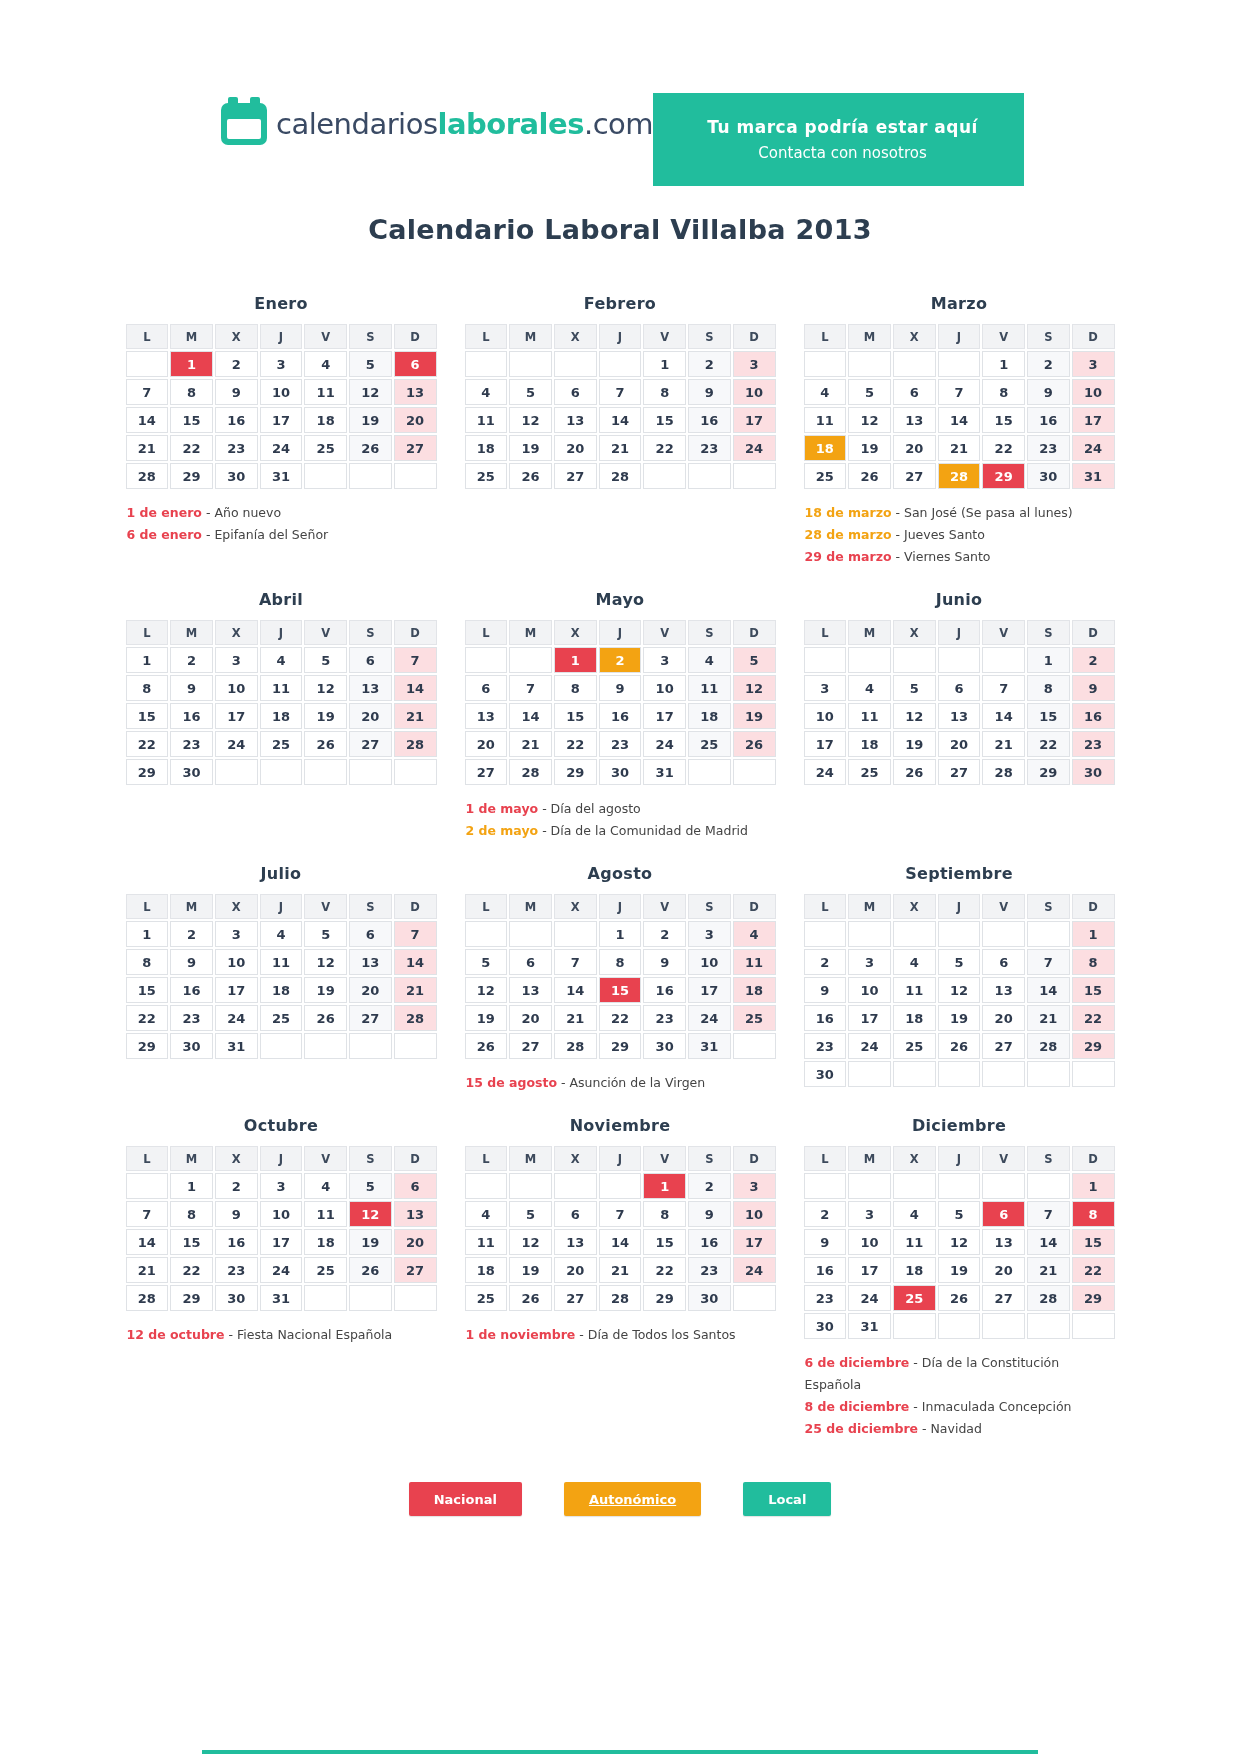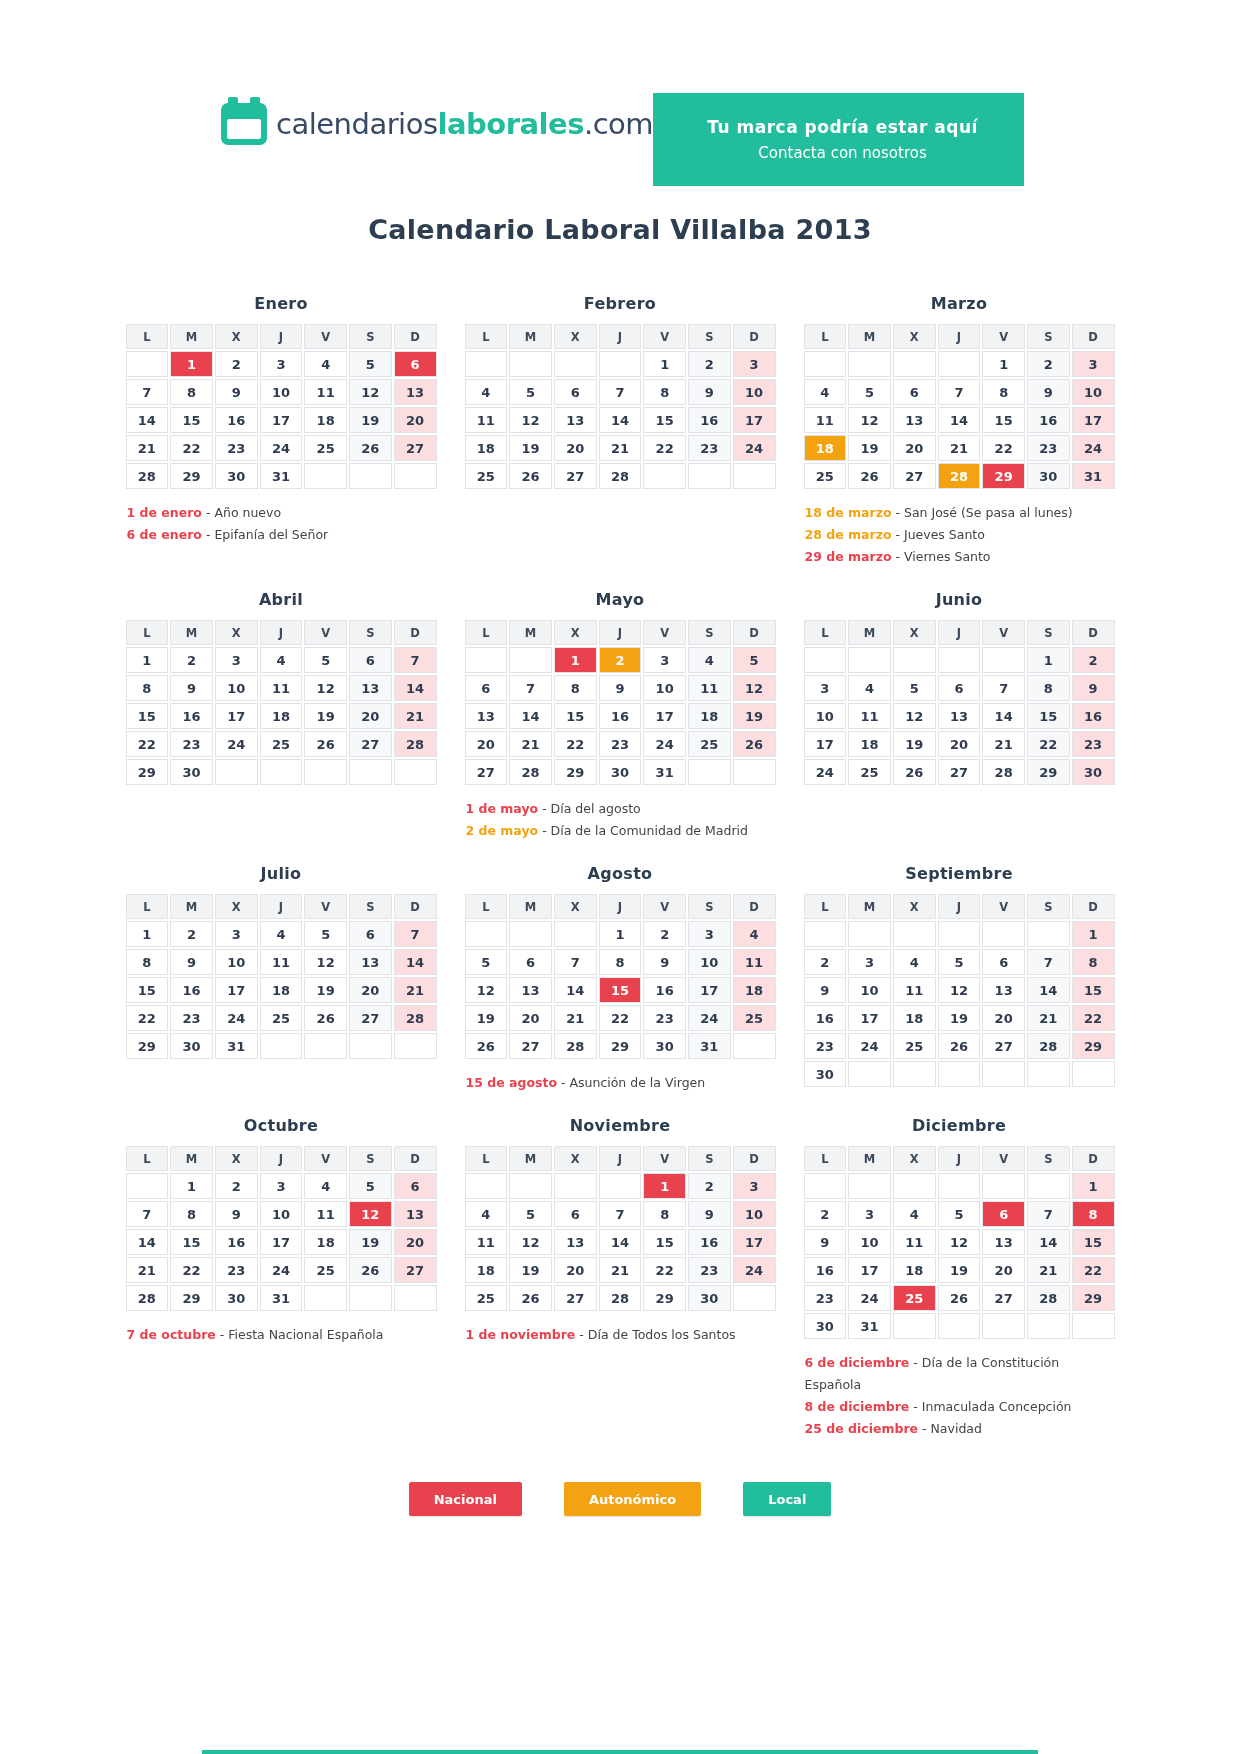--- a/index.html
+++ b/index.html
@@ -41,21 +41,21 @@
   .notes { margin-top:11px; padding-left:3px; }
   .note-line { font-size:12.5px; line-height:22px; color:#444; }
   .note-date { font-weight:bold; }
   .note-date.N { color:#e8424f; }
   .note-date.A { color:#f3a312; }
 
   
   .legend { display:flex; justify-content:center; gap:42px; margin-top:42px; }
   .legend-btn { color:#fff; font-weight:bold; font-size:13px; border:none; height:34px; padding:0 25px;
                 border-radius:2px; cursor:pointer; font-family:"DejaVu Sans", sans-serif; box-shadow:0 1px 1px rgba(0,0,0,0.12); }
-  .btn-N { background:#e8424f; } .btn-A { background:#f3a312; } .btn-L { background:#21bd9d; }
+  .btn-N { background:#e8424f; } .btn-A { background:#f3a312;text-decoration:underline; } .btn-L { background:#21bd9d; }
 
   .footer-bar { position:absolute; bottom:0; left:88px; right:88px; height:4px; background:#21bd9d; }
 </style>
 </head>
 <body>
 
 <div class="page">
 
   <div class="top">
     <div class="logo">
@@ -723,21 +723,21 @@
               <td class="">29</td>
               <td class="">30</td>
               <td class="">31</td>
               <td class=""></td>
               <td class=""></td>
               <td class=""></td>
             </tr>
           </tbody>
         </table>
         <div class="notes">
-          <div class="note-line"><span class="note-date N">7 de octubre</span> <span>- Fiesta Nacional Española</span></div>
+          <div class="note-line"><span class="note-date N">12 de octubre</span> <span>- Fiesta Nacional Española</span></div>
         </div>
       </div>
       <div class="month-block">
         <div class="month-title">Noviembre</div>
         <table class="cal">
           <thead>
             <tr>
               <th>L</th>
               <th>M</th>
               <th>X</th>

